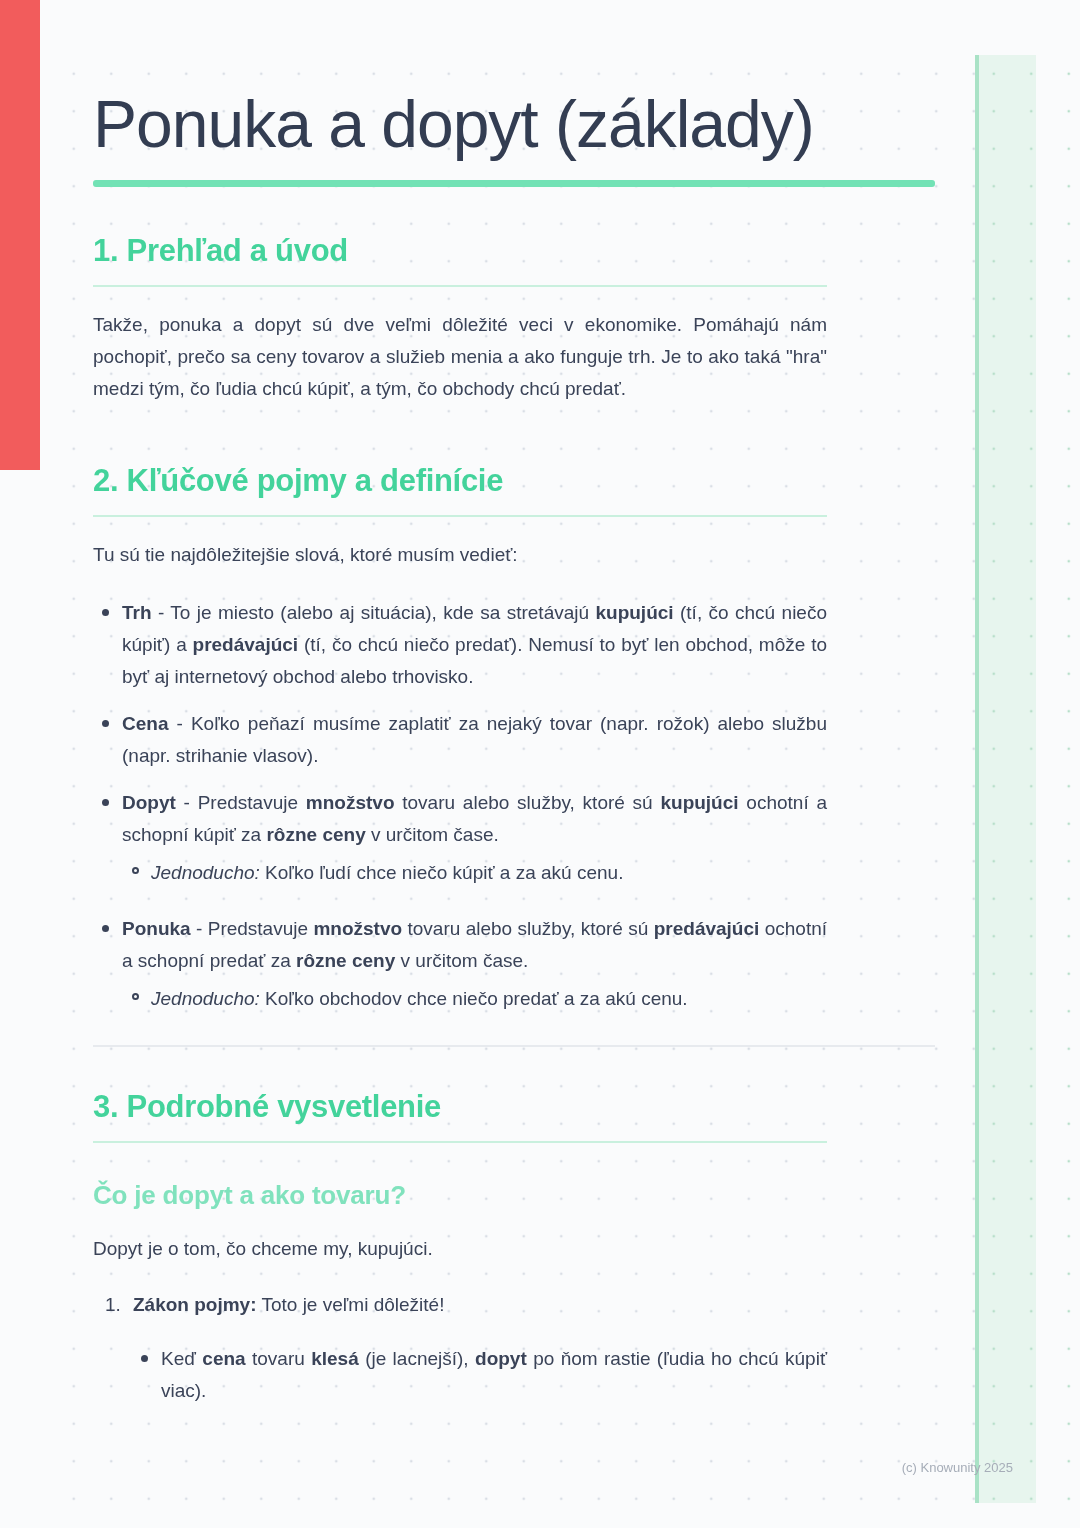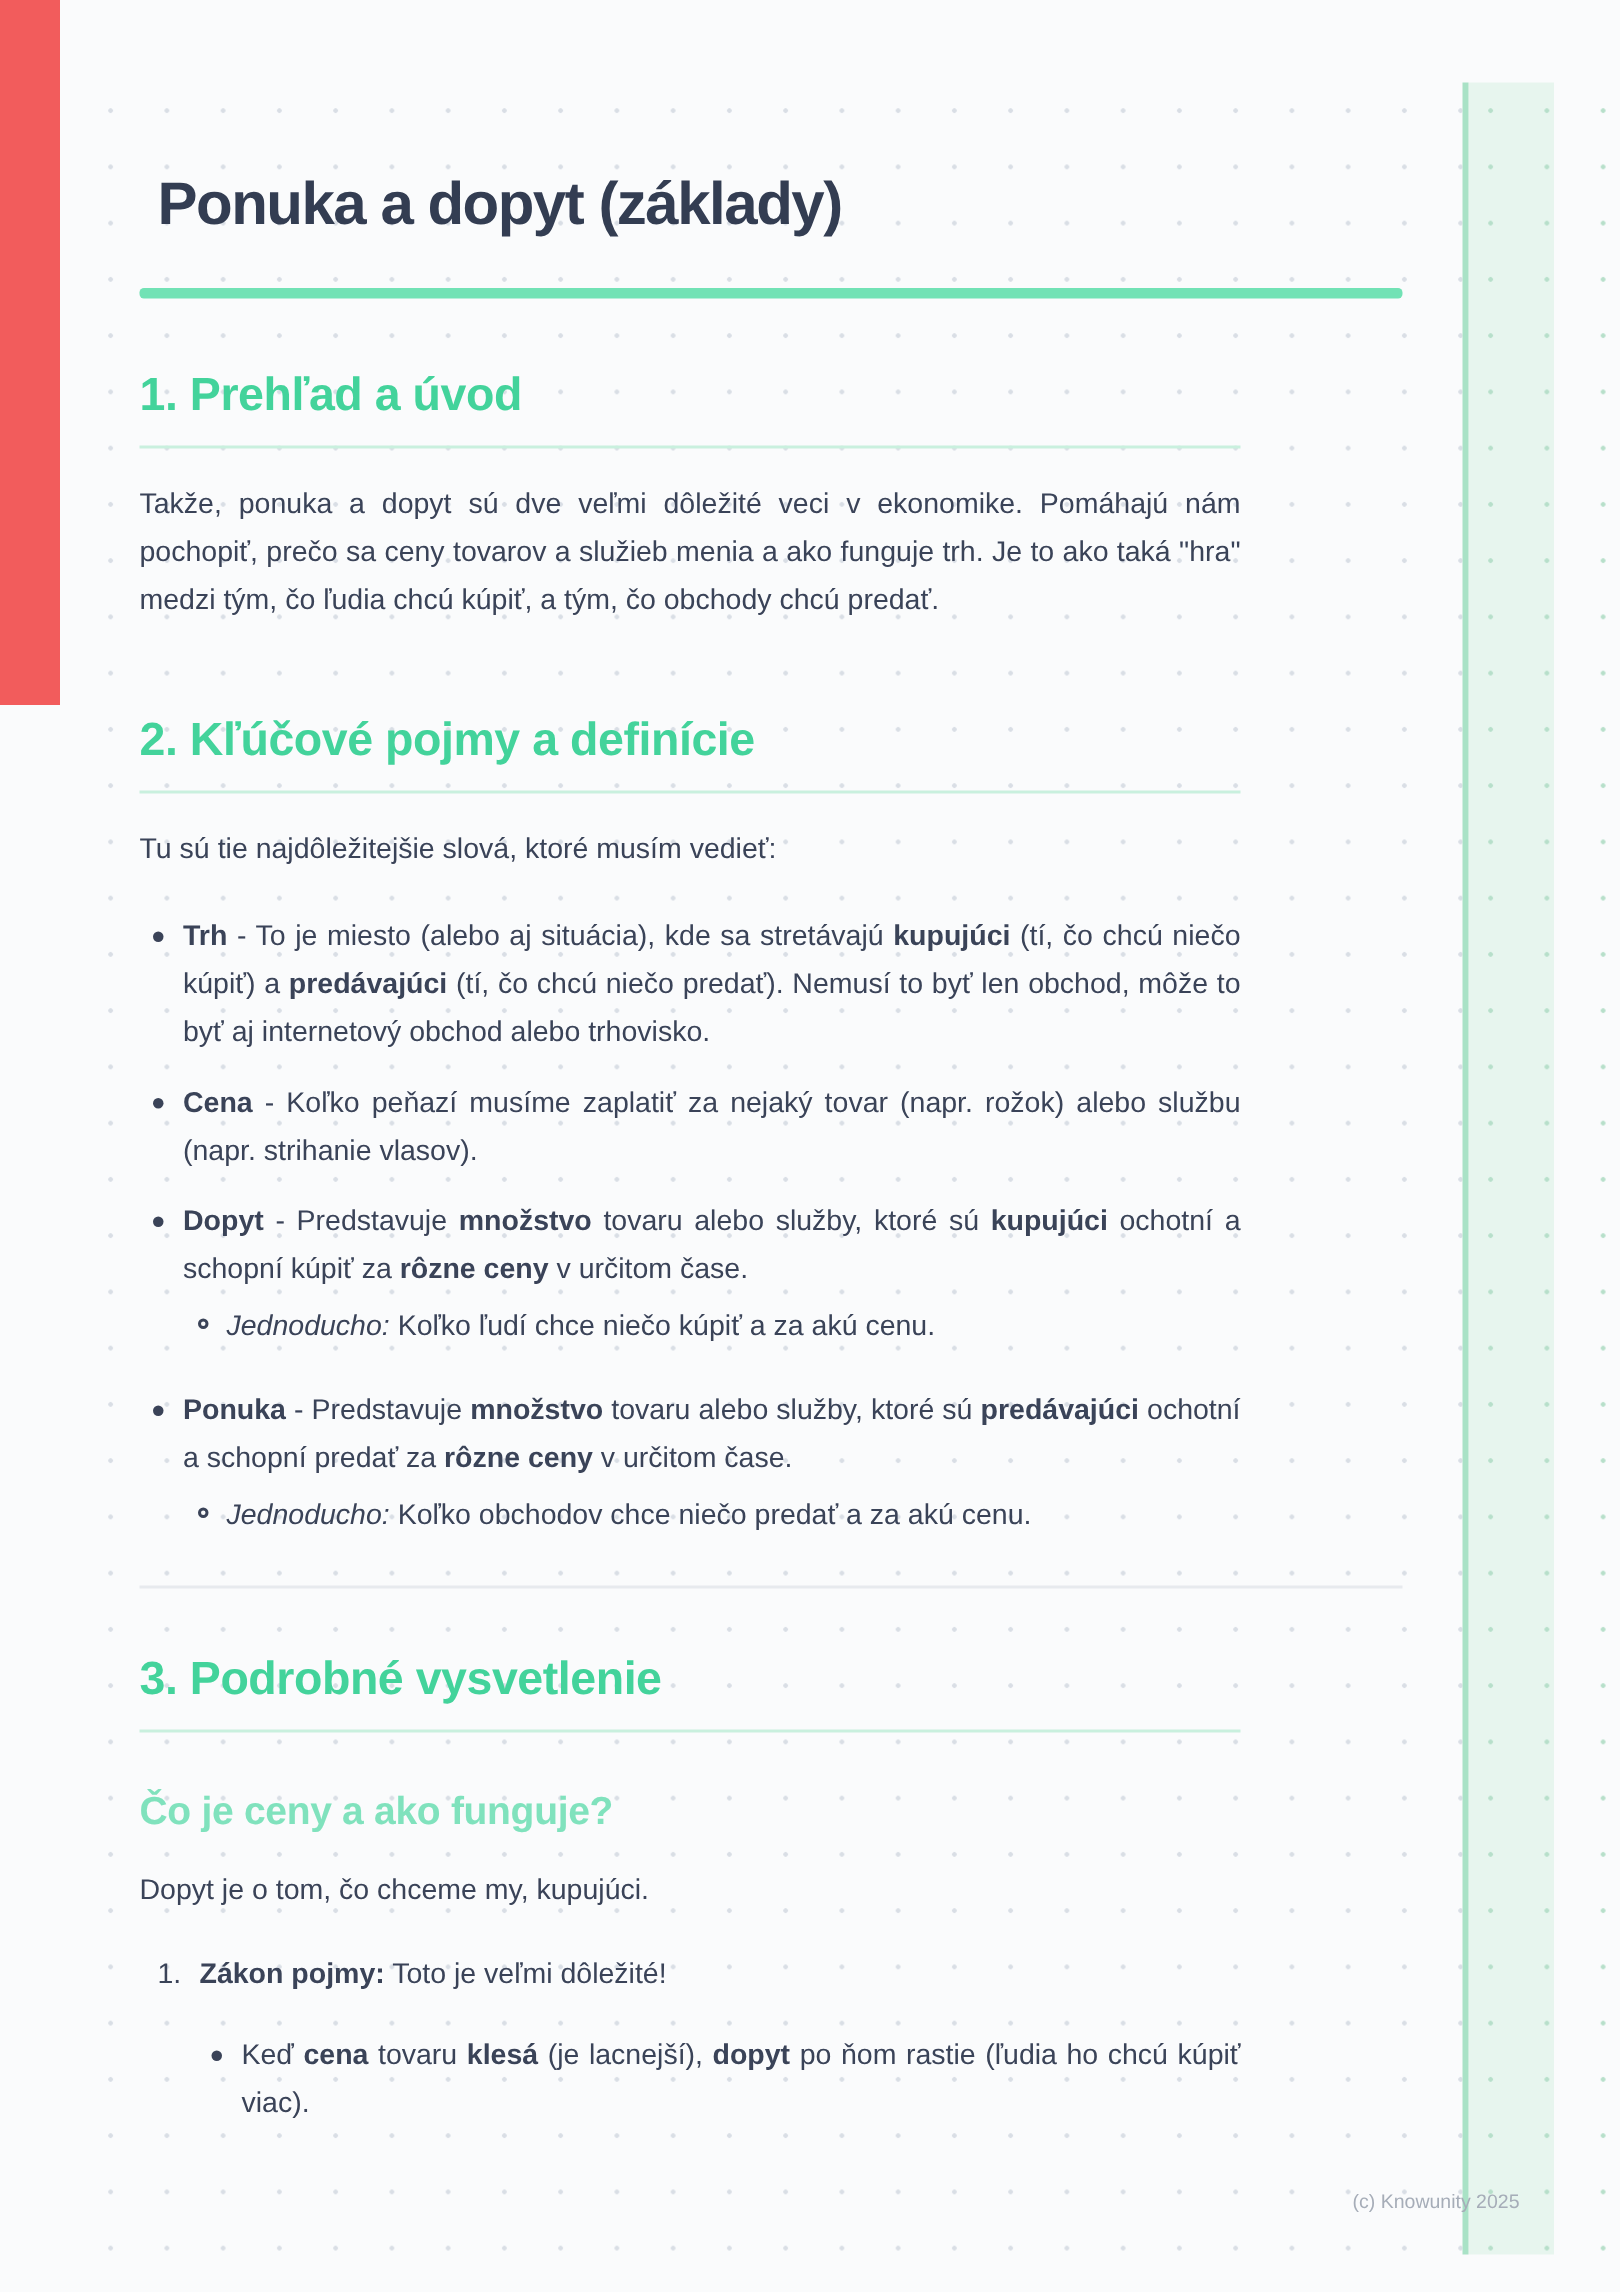--- a/index.html
+++ b/index.html
@@ -36,21 +36,21 @@
   }
   .right-dots {
     position: absolute; left: 0; top: 0; width: 100%; height: 100%;
     background-image: radial-gradient(circle, #b7dfca 1.4px, transparent 1.6px);
     background-size: 37.5px 37.5px;
   }
   .content {
     position: absolute; left: 93px; top: 97px; width: 842px; z-index: 2;
   }
   h1 {
-    margin: 12px; font-size: 40px; line-height: 54px; font-weight: 700;
+    margin: 0; font-size: 66px; line-height: 54px; font-weight: 400;
     letter-spacing: -1px; color: #333d52;
   }
   .thick-rule {
     margin-top: 29px; height: 7px; width: 842px;
     background: #72e2b5; border-radius: 3px;
   }
   h2 {
     margin: 58px 0 0 0; font-size: 31px; line-height: 36px; font-weight: 700;
     color: #43d39b; letter-spacing: -0.3px;
   }
@@ -165,21 +165,21 @@
         </div>
       </li>
     </ul>
   </section>
 
   <div class="section-divider"></div>
 
   <section>
     <h2 class="third">3. Podrobné vysvetlenie</h2>
     <div class="thin-rule"></div>
-    <h3 class="subheading">Čo je ceny a ako funguje?</h3>
+    <h3 class="subheading">Čo je dopyt a ako tovaru?</h3>
     <p class="body">Dopyt je o tom, čo chceme my, kupujúci.</p>
 
     <div class="num-item">
       <span class="num">1.</span>
       <div class="li-text"><span style="font-weight: 700;">Zákon pojmy:</span><span> Toto je veľmi dôležité!</span></div>
     </div>
 
     <div class="nested-bullet">
       <span class="dot"></span>
       <div class="li-text"><span>Keď </span><span style="font-weight: 700;">cena</span><span> tovaru </span><span style="font-weight: 700;">klesá</span><span> (je lacnejší), </span><span style="font-weight: 700;">dopyt</span><span> po ňom </span><span style="font-weight: 400;">rastie</span><span> (ľudia ho chcú kúpiť viac).</span></div>

